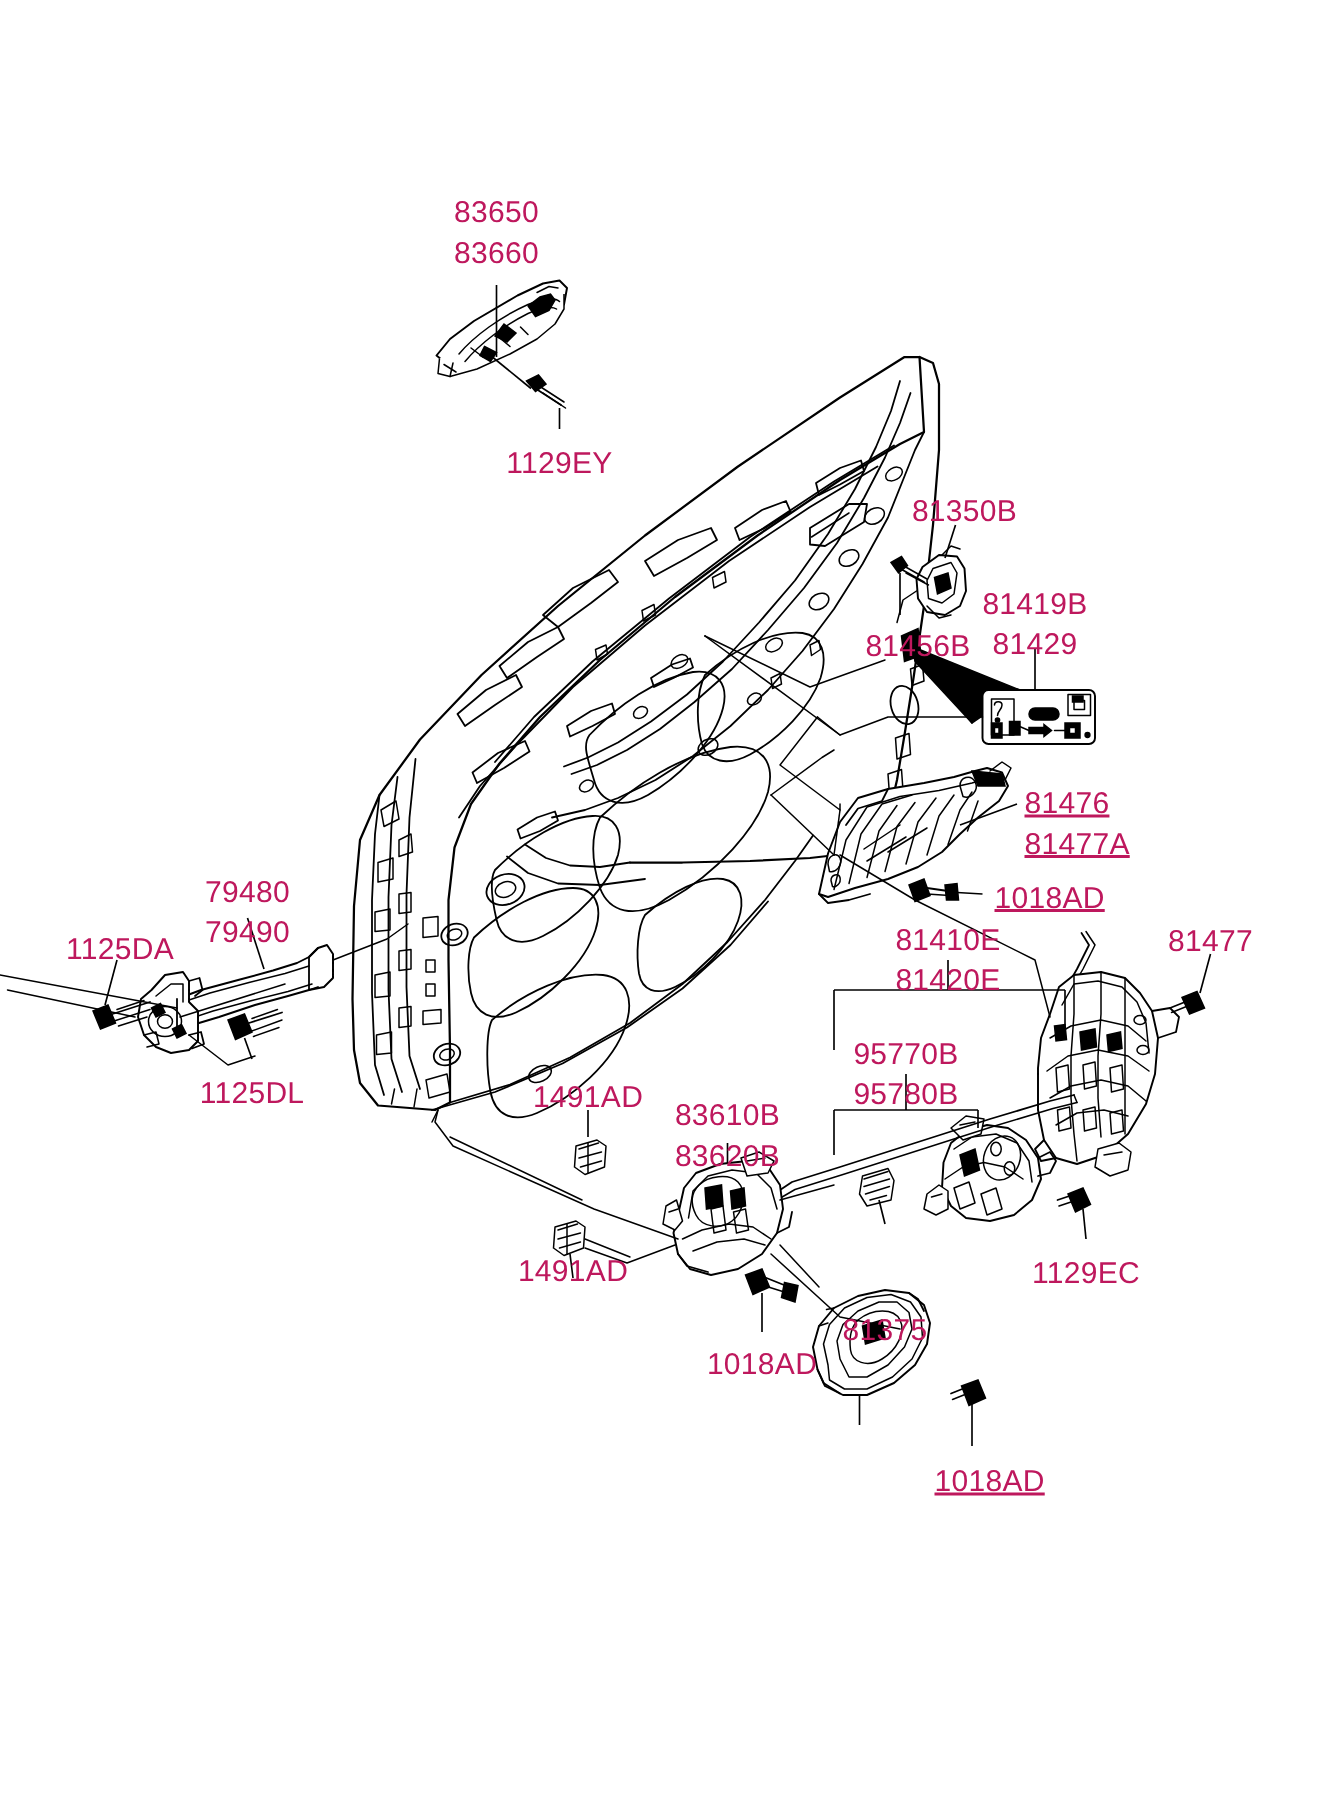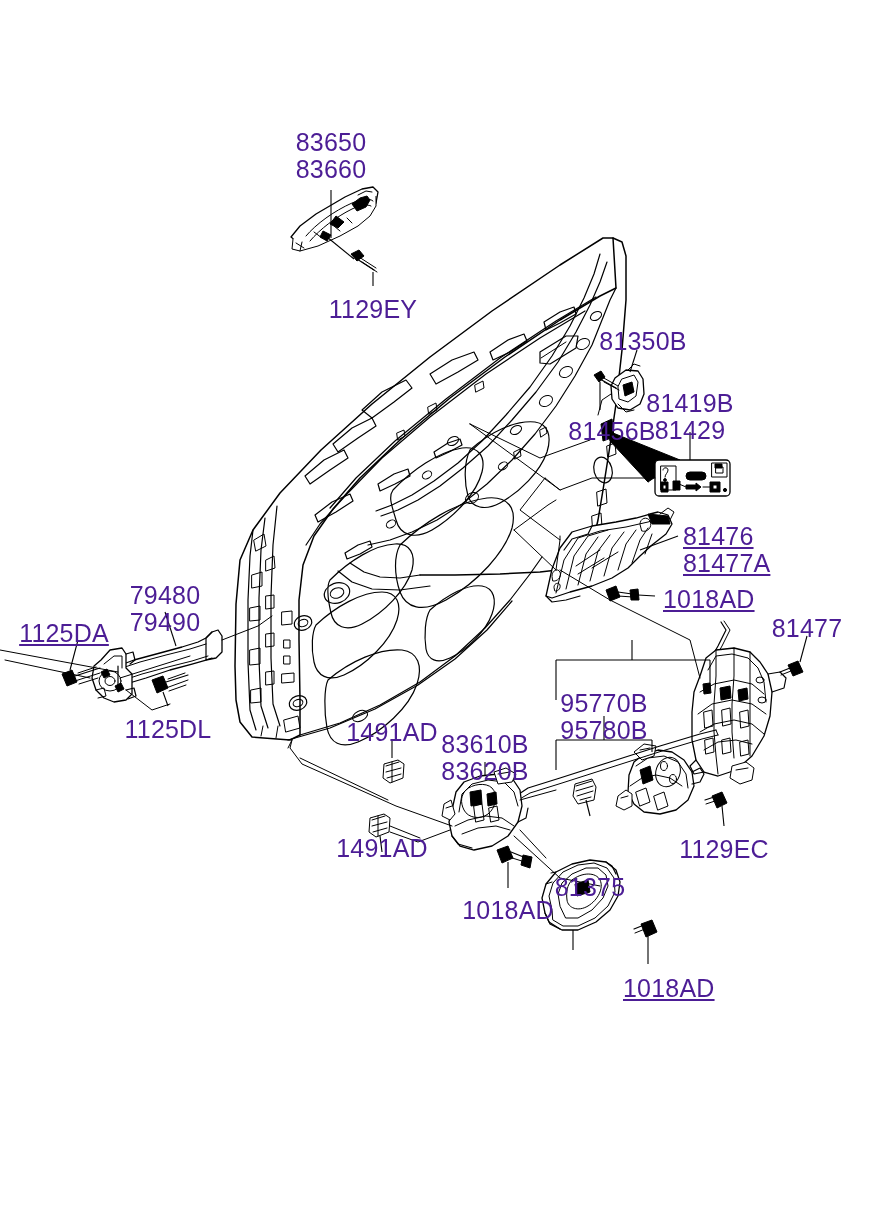--- a/index.html
+++ b/index.html
@@ -11,23 +11,23 @@
   #sheet{
     position:relative;
     width:886px;
     height:1211px;
     background:#ffffff;
     overflow:hidden;
   }
   #art{position:absolute;left:0;top:0;width:886px;height:1211px;}
   .lbl{
     position:absolute;
-    color:#4c1d95;
+    color:#be185d;
     font-family:"Liberation Sans","DejaVu Sans",sans-serif;
-    font-size:25px;
+    font-size:20px;
     line-height:26px;
     letter-spacing:0.2px;
     white-space:pre;
     font-weight:400;
     user-select:none;
   }
   .lbl.c{transform:translateX(-50%);text-align:center;}
   .lbl.l{text-align:left;text-decoration:underline;}
   .lbl.two{line-height:27px;}
 </style>
@@ -538,30 +538,32 @@
   <div class="lbl c" style="left:612px;top:418px;">81456B</div>
 
   <div class="lbl c two" style="left:690px;top:390px;">81419B
 81429</div>
 
   <div class="lbl l two" style="left:683px;top:523px;">81476
 81477A</div>
 
   <div class="lbl l" style="left:663px;top:586px;">1018AD</div>
 
+  <div class="lbl c two" style="left:632px;top:614px;">81410E
+81420E</div>
 
   <div class="lbl c" style="left:807px;top:615px;">81477</div>
 
   <div class="lbl c two" style="left:604px;top:690px;">95770B
 95780B</div>
 
   <div class="lbl c two" style="left:165px;top:582px;text-align:center;">79480
 79490</div>
 
-  <div class="lbl c" style="left:64px;top:620px;text-decoration:underline;">1125DA</div>
+  <div class="lbl c" style="left:80px;top:620px;">1125DA</div>
 
   <div class="lbl c" style="left:168px;top:716px;">1125DL</div>
 
   <div class="lbl c" style="left:392px;top:719px;">1491AD</div>
 
   <div class="lbl c two" style="left:485px;top:731px;">83610B
 83620B</div>
 
   <div class="lbl c" style="left:382px;top:835px;">1491AD</div>
 

